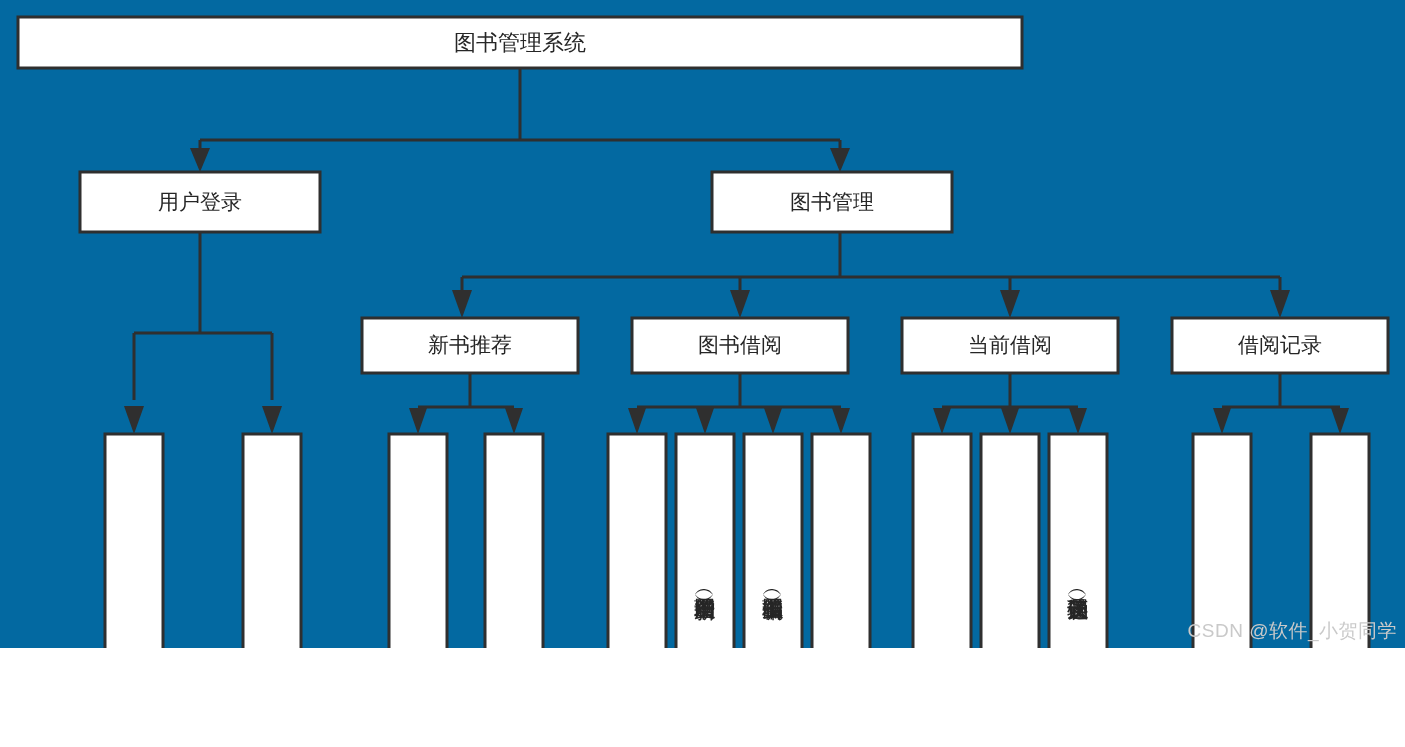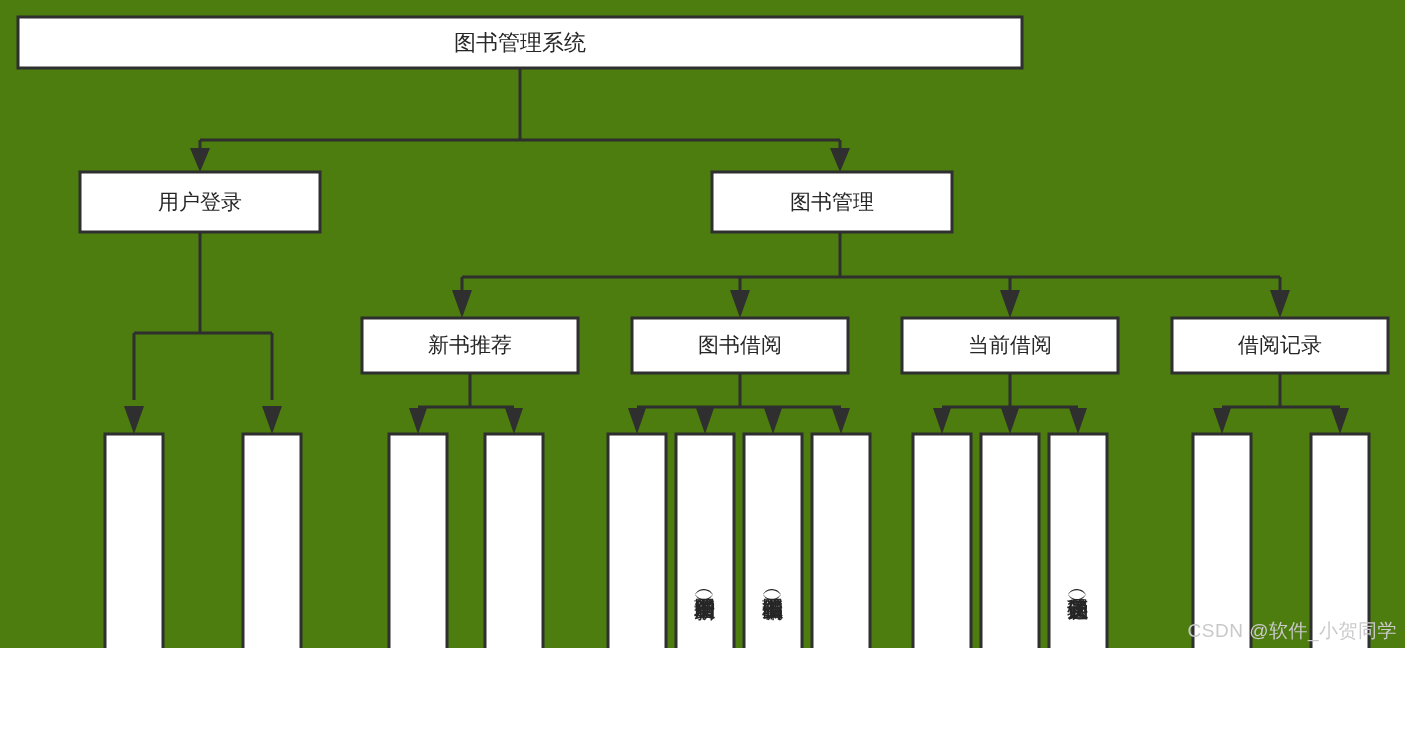--- a/index.html
+++ b/index.html
@@ -8,21 +8,21 @@
     padding: 0;
     background: #ffffff;
   }
   body {
     font-family: "Liberation Sans", "DejaVu Sans", sans-serif;
   }
   #diagram-root {
     position: relative;
     width: 1405px;
     height: 648px;
-    background: #4d7c0f;
+    background: #0369a1;
     overflow: hidden;
   }
   svg#diagram-svg {
     position: absolute;
     left: 0;
     top: 0;
     width: 1405px;
     height: 747px;
     display: block;
   }

